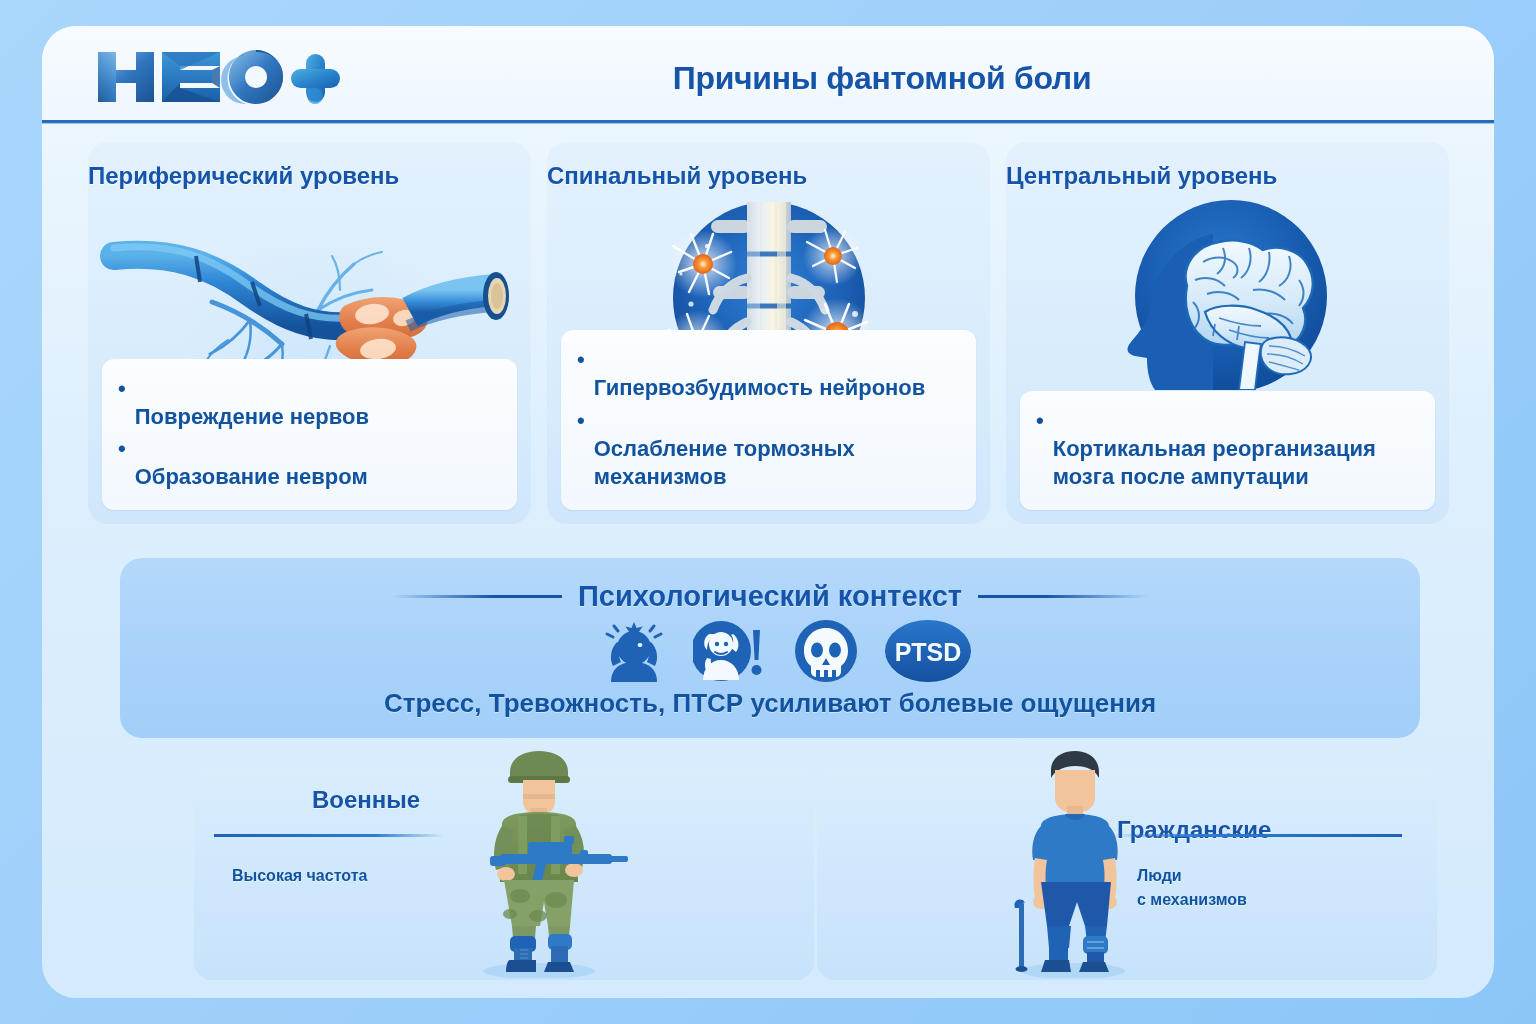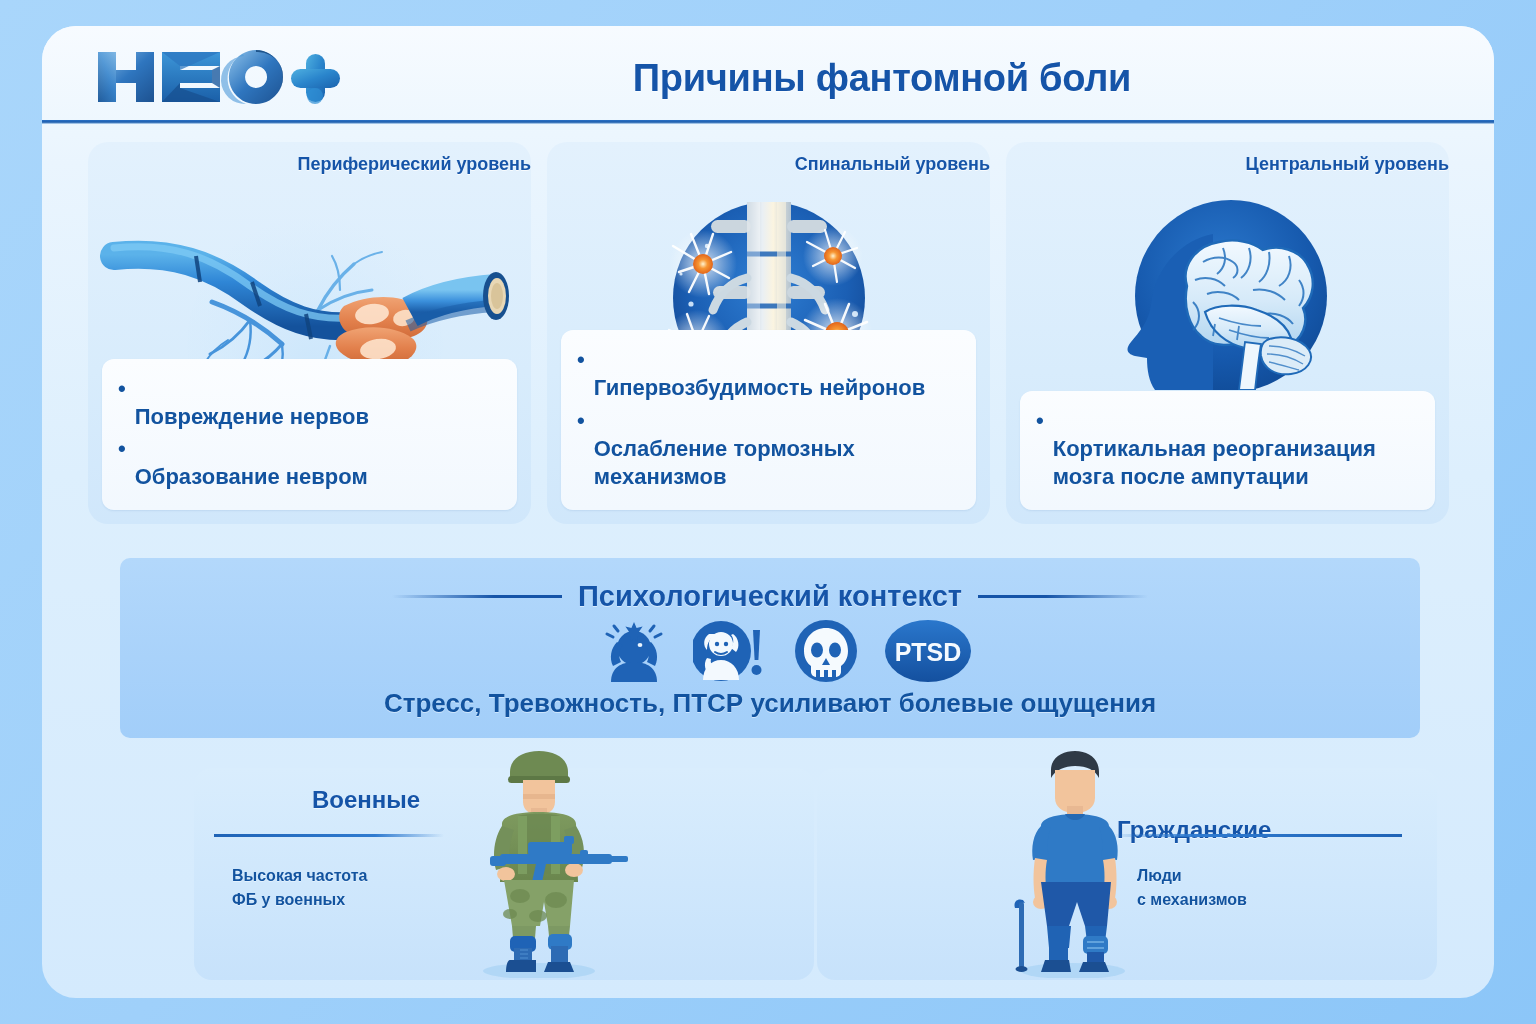--- a/index.html
+++ b/index.html
@@ -39,21 +39,21 @@
     position: absolute; left: 50px; top: 16px;
     width: 250px; height: 68px;
   }
   #logo svg { display:block; }
 
   #page-title {
     position: absolute;
     left: 340px; top: 16px; width: 1000px; height: 72px;
     line-height: 72px;
     text-align: center;
-    font-size: 38px;
+    font-size: 32px;
     font-weight: 700;
     color: #1554a8;
     letter-spacing: -0.3px;
     text-shadow: 0 1px 0 rgba(255,255,255,.7);
     white-space: nowrap;
   }
 
   
   .level-card {
     position: absolute;
@@ -61,23 +61,23 @@
     height: 382px;
     border-radius: 20px;
     background: linear-gradient(180deg,#e3f1fd 0%, #d8ecfc 60%, #d0e7fb 100%);
     overflow: hidden;
   }
   #card-peripheral { left: 46px;  width: 443px; }
   #card-spinal     { left: 505px; width: 443px; }
   #card-central    { left: 964px; width: 443px; }
 
   .level-title {
-    position: absolute; top: 12px; left: 0; width: 100%;
-    text-align: right;
-    font-size: 18px; font-weight: 700;
+    position: absolute; top: 20px; left: 0; width: 100%;
+    text-align: left;
+    font-size: 24px; font-weight: 700;
     color: #1554a8;
     text-shadow: 0 1px 0 rgba(255,255,255,.75);
     white-space: nowrap;
   }
 
   .level-art {
     position: absolute; top: 52px; left: 0; width: 100%; height: 200px;
   }
   .level-art svg { display: block; margin: 0 auto; }
 
@@ -109,21 +109,21 @@
   }
   .bullet .btext { flex: 1 1 auto; margin-top: 28px; }
   #card-central .bullet { }
   #card-central .bullet .btext { text-align: left; }
 
   
   #psych {
     position: absolute;
     left: 78px; top: 532px;
     width: 1300px; height: 180px;
-    border-radius: 10px;
+    border-radius: 22px;
     background: linear-gradient(180deg,#b3d8fb 0%, #a9d2fa 55%, #a2cef9 100%);
     overflow: hidden;
   }
   #psych-head {
     position: absolute; top: 22px; left: 0; width: 100%;
     display: flex; align-items: center; justify-content: center;
     gap: 16px;
   }
   #psych-head .rule {
     height: 3px; width: 170px;
@@ -645,21 +645,20 @@
     </div>
 
     <div id="psych-caption">Стресс, Тревожность, ПТСР усиливают болевые ощущения</div>
   </div>
 
   <div class="group-card" id="group-military">
     <div class="group-title">Военные</div>
     <div class="group-rule"></div>
     <div class="group-text">
       <div>Высокая частота</div>
-      <div>ФБ у военных</div>
     </div>
 
     <div class="figure" id="fig-soldier">
       <svg width="190" height="228" viewBox="0 0 190 228">
         <defs>
           <linearGradient id="camo" x1="0" y1="0" x2="0" y2="1">
             <stop offset="0" stop-color="#7e9a5f"></stop>
               <stop offset="1" stop-color="#6a864d"></stop>
           </linearGradient>
         </defs>

